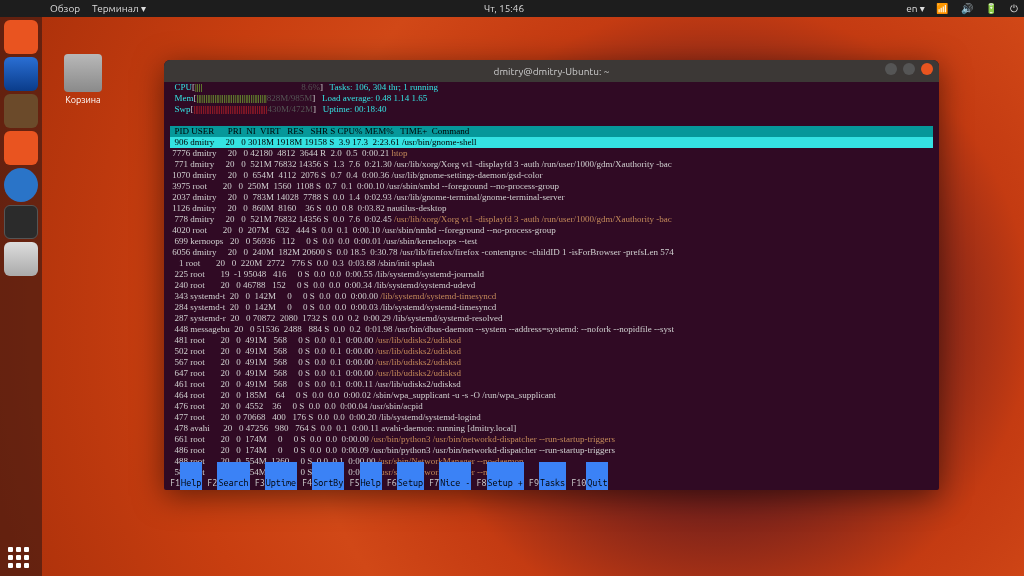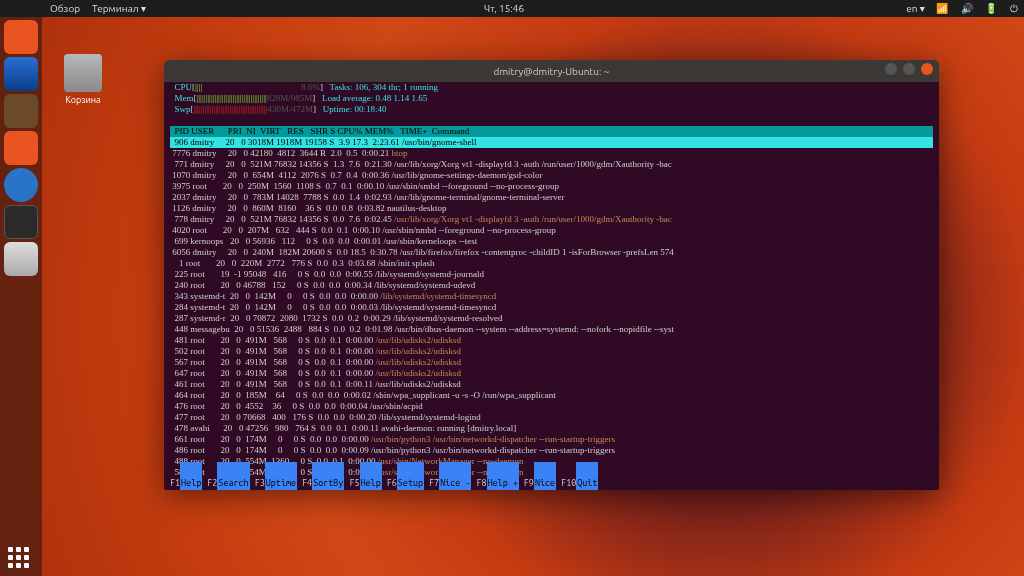--- a/index.html
+++ b/index.html
@@ -79,14 +79,14 @@
       <span style="background:#e9541f"></span>
     </div>
   </div>
   <div class="term"><span class="c-cyan">  CPU</span>[<span class="c-green">||||</span>                                            <span class="c-gray">8.6%</span>]   <span class="c-cyan">Tasks: 106, 304 thr; 1 running</span>
 <span class="c-cyan">  Mem</span>[<span class="c-green">|||||||||||||||||||||||||||||||||||||||</span><span class="c-gray">828M/985M</span>]   <span class="c-cyan">Load average: 0.48 1.14 1.65</span>
 <span class="c-cyan">  Swp</span>[<span class="c-red">|||||||||||||||||||||||||||||||||||||||||</span><span class="c-gray">430M/472M</span>]   <span class="c-cyan">Uptime: 00:18:40</span>
 
 <span class="hdr-row">  PID USER      PRI  NI  VIRT   RES   SHR S CPU% MEM%   TIME+  Command</span>
 <span class="sel-row">  906 dmitry     20   0 3018M 1918M 19158 S  3.9 17.3  2:23.61 /usr/bin/gnome-shell</span>
 <div id="rows"><div><span> 7776 dmitry     20   0 42180  4812  3644 R  2.0  0.5  0:00.21 </span><span class="c-orange">htop</span></div><div><span>  771 dmitry     20   0  521M 76832 14356 S  1.3  7.6  0:21.30 </span><span>/usr/lib/xorg/Xorg vt1 -displayfd 3 -auth /run/user/1000/gdm/Xauthority -bac</span></div><div><span> 1070 dmitry     20   0  654M  4112  2076 S  0.7  0.4  0:00.36 </span><span>/usr/lib/gnome-settings-daemon/gsd-color</span></div><div><span> 3975 root       20   0  250M  1560  1108 S  0.7  0.1  0:00.10 </span><span>/usr/sbin/smbd --foreground --no-process-group</span></div><div><span> 2037 dmitry     20   0  783M 14028  7788 S  0.0  1.4  0:02.93 </span><span>/usr/lib/gnome-terminal/gnome-terminal-server</span></div><div><span> 1126 dmitry     20   0  860M  8160    36 S  0.0  0.8  0:03.82 </span><span>nautilus-desktop</span></div><div><span>  778 dmitry     20   0  521M 76832 14356 S  0.0  7.6  0:02.45 </span><span class="c-orange">/usr/lib/xorg/Xorg vt1 -displayfd 3 -auth /run/user/1000/gdm/Xauthority -bac</span></div><div><span> 4020 root       20   0  207M   632   444 S  0.0  0.1  0:00.10 </span><span>/usr/sbin/nmbd --foreground --no-process-group</span></div><div><span>  699 kernoops   20   0 56936   112     0 S  0.0  0.0  0:00.01 </span><span>/usr/sbin/kerneloops --test</span></div><div><span> 6056 dmitry     20   0  240M  182M 20600 S  0.0 18.5  0:30.78 </span><span>/usr/lib/firefox/firefox -contentproc -childID 1 -isForBrowser -prefsLen 574</span></div><div><span>    1 root       20   0  220M  2772   776 S  0.0  0.3  0:03.68 </span><span>/sbin/init splash</span></div><div><span>  225 root       19  -1 95048   416     0 S  0.0  0.0  0:00.55 </span><span>/lib/systemd/systemd-journald</span></div><div><span>  240 root       20   0 46788   152     0 S  0.0  0.0  0:00.34 </span><span>/lib/systemd/systemd-udevd</span></div><div><span>  343 systemd-t  20   0  142M     0     0 S  0.0  0.0  0:00.00 </span><span class="c-orange">/lib/systemd/systemd-timesyncd</span></div><div><span>  284 systemd-t  20   0  142M     0     0 S  0.0  0.0  0:00.03 </span><span>/lib/systemd/systemd-timesyncd</span></div><div><span>  287 systemd-r  20   0 70872  2080  1732 S  0.0  0.2  0:00.29 </span><span>/lib/systemd/systemd-resolved</span></div><div><span>  448 messagebu  20   0 51536  2488   884 S  0.0  0.2  0:01.98 </span><span>/usr/bin/dbus-daemon --system --address=systemd: --nofork --nopidfile --syst</span></div><div><span>  481 root       20   0  491M   568     0 S  0.0  0.1  0:00.00 </span><span class="c-orange">/usr/lib/udisks2/udisksd</span></div><div><span>  502 root       20   0  491M   568     0 S  0.0  0.1  0:00.00 </span><span class="c-orange">/usr/lib/udisks2/udisksd</span></div><div><span>  567 root       20   0  491M   568     0 S  0.0  0.1  0:00.00 </span><span class="c-orange">/usr/lib/udisks2/udisksd</span></div><div><span>  647 root       20   0  491M   568     0 S  0.0  0.1  0:00.00 </span><span class="c-orange">/usr/lib/udisks2/udisksd</span></div><div><span>  461 root       20   0  491M   568     0 S  0.0  0.1  0:00.11 </span><span>/usr/lib/udisks2/udisksd</span></div><div><span>  464 root       20   0  185M    64     0 S  0.0  0.0  0:00.02 </span><span>/sbin/wpa_supplicant -u -s -O /run/wpa_supplicant</span></div><div><span>  476 root       20   0  4552    36     0 S  0.0  0.0  0:00.04 </span><span>/usr/sbin/acpid</span></div><div><span>  477 root       20   0 70668   400   176 S  0.0  0.0  0:00.20 </span><span>/lib/systemd/systemd-logind</span></div><div><span>  478 avahi      20   0 47256   980   764 S  0.0  0.1  0:00.11 </span><span>avahi-daemon: running [dmitry.local]</span></div><div><span>  661 root       20   0  174M     0     0 S  0.0  0.0  0:00.00 </span><span class="c-orange">/usr/bin/python3 /usr/bin/networkd-dispatcher --run-startup-triggers</span></div><div><span>  486 root       20   0  174M     0     0 S  0.0  0.0  0:00.09 </span><span>/usr/bin/python3 /usr/bin/networkd-dispatcher --run-startup-triggers</span></div><div><span>  488 root       20   0  554M  1360     0 S  0.0  0.1  0:00.00 </span><span class="c-orange">/usr/sbin/NetworkManager --no-daemon</span></div><div><span>  580 root       20   0  554M  1360     0 S  0.0  0.0  0:00.07 </span><span class="c-orange">/usr/sbin/NetworkManager --no-daemon</span></div></div></div>
-  <div class="fkeys" id="fkeys">F1<span class="lbl">Help</span> F2<span class="lbl">Search</span> F3<span class="lbl">Uptime</span> F4<span class="lbl">SortBy</span> F5<span class="lbl">Help</span> F6<span class="lbl">Setup</span> F7<span class="lbl">Nice -</span> F8<span class="lbl">Help +</span> F9<span class="lbl">Nice</span> F10<span class="lbl">Quit</span></div>
+  <div class="fkeys" id="fkeys">F1<span class="lbl">Help</span> F2<span class="lbl">Search</span> F3<span class="lbl">Uptime</span> F4<span class="lbl">SortBy</span> F5<span class="lbl">Help</span> F6<span class="lbl">Setup</span> F7<span class="lbl">Nice -</span> F8<span class="lbl">Setup +</span> F9<span class="lbl">Tasks</span> F10<span class="lbl">Quit</span></div>
 </div>
 
 </body></html>

